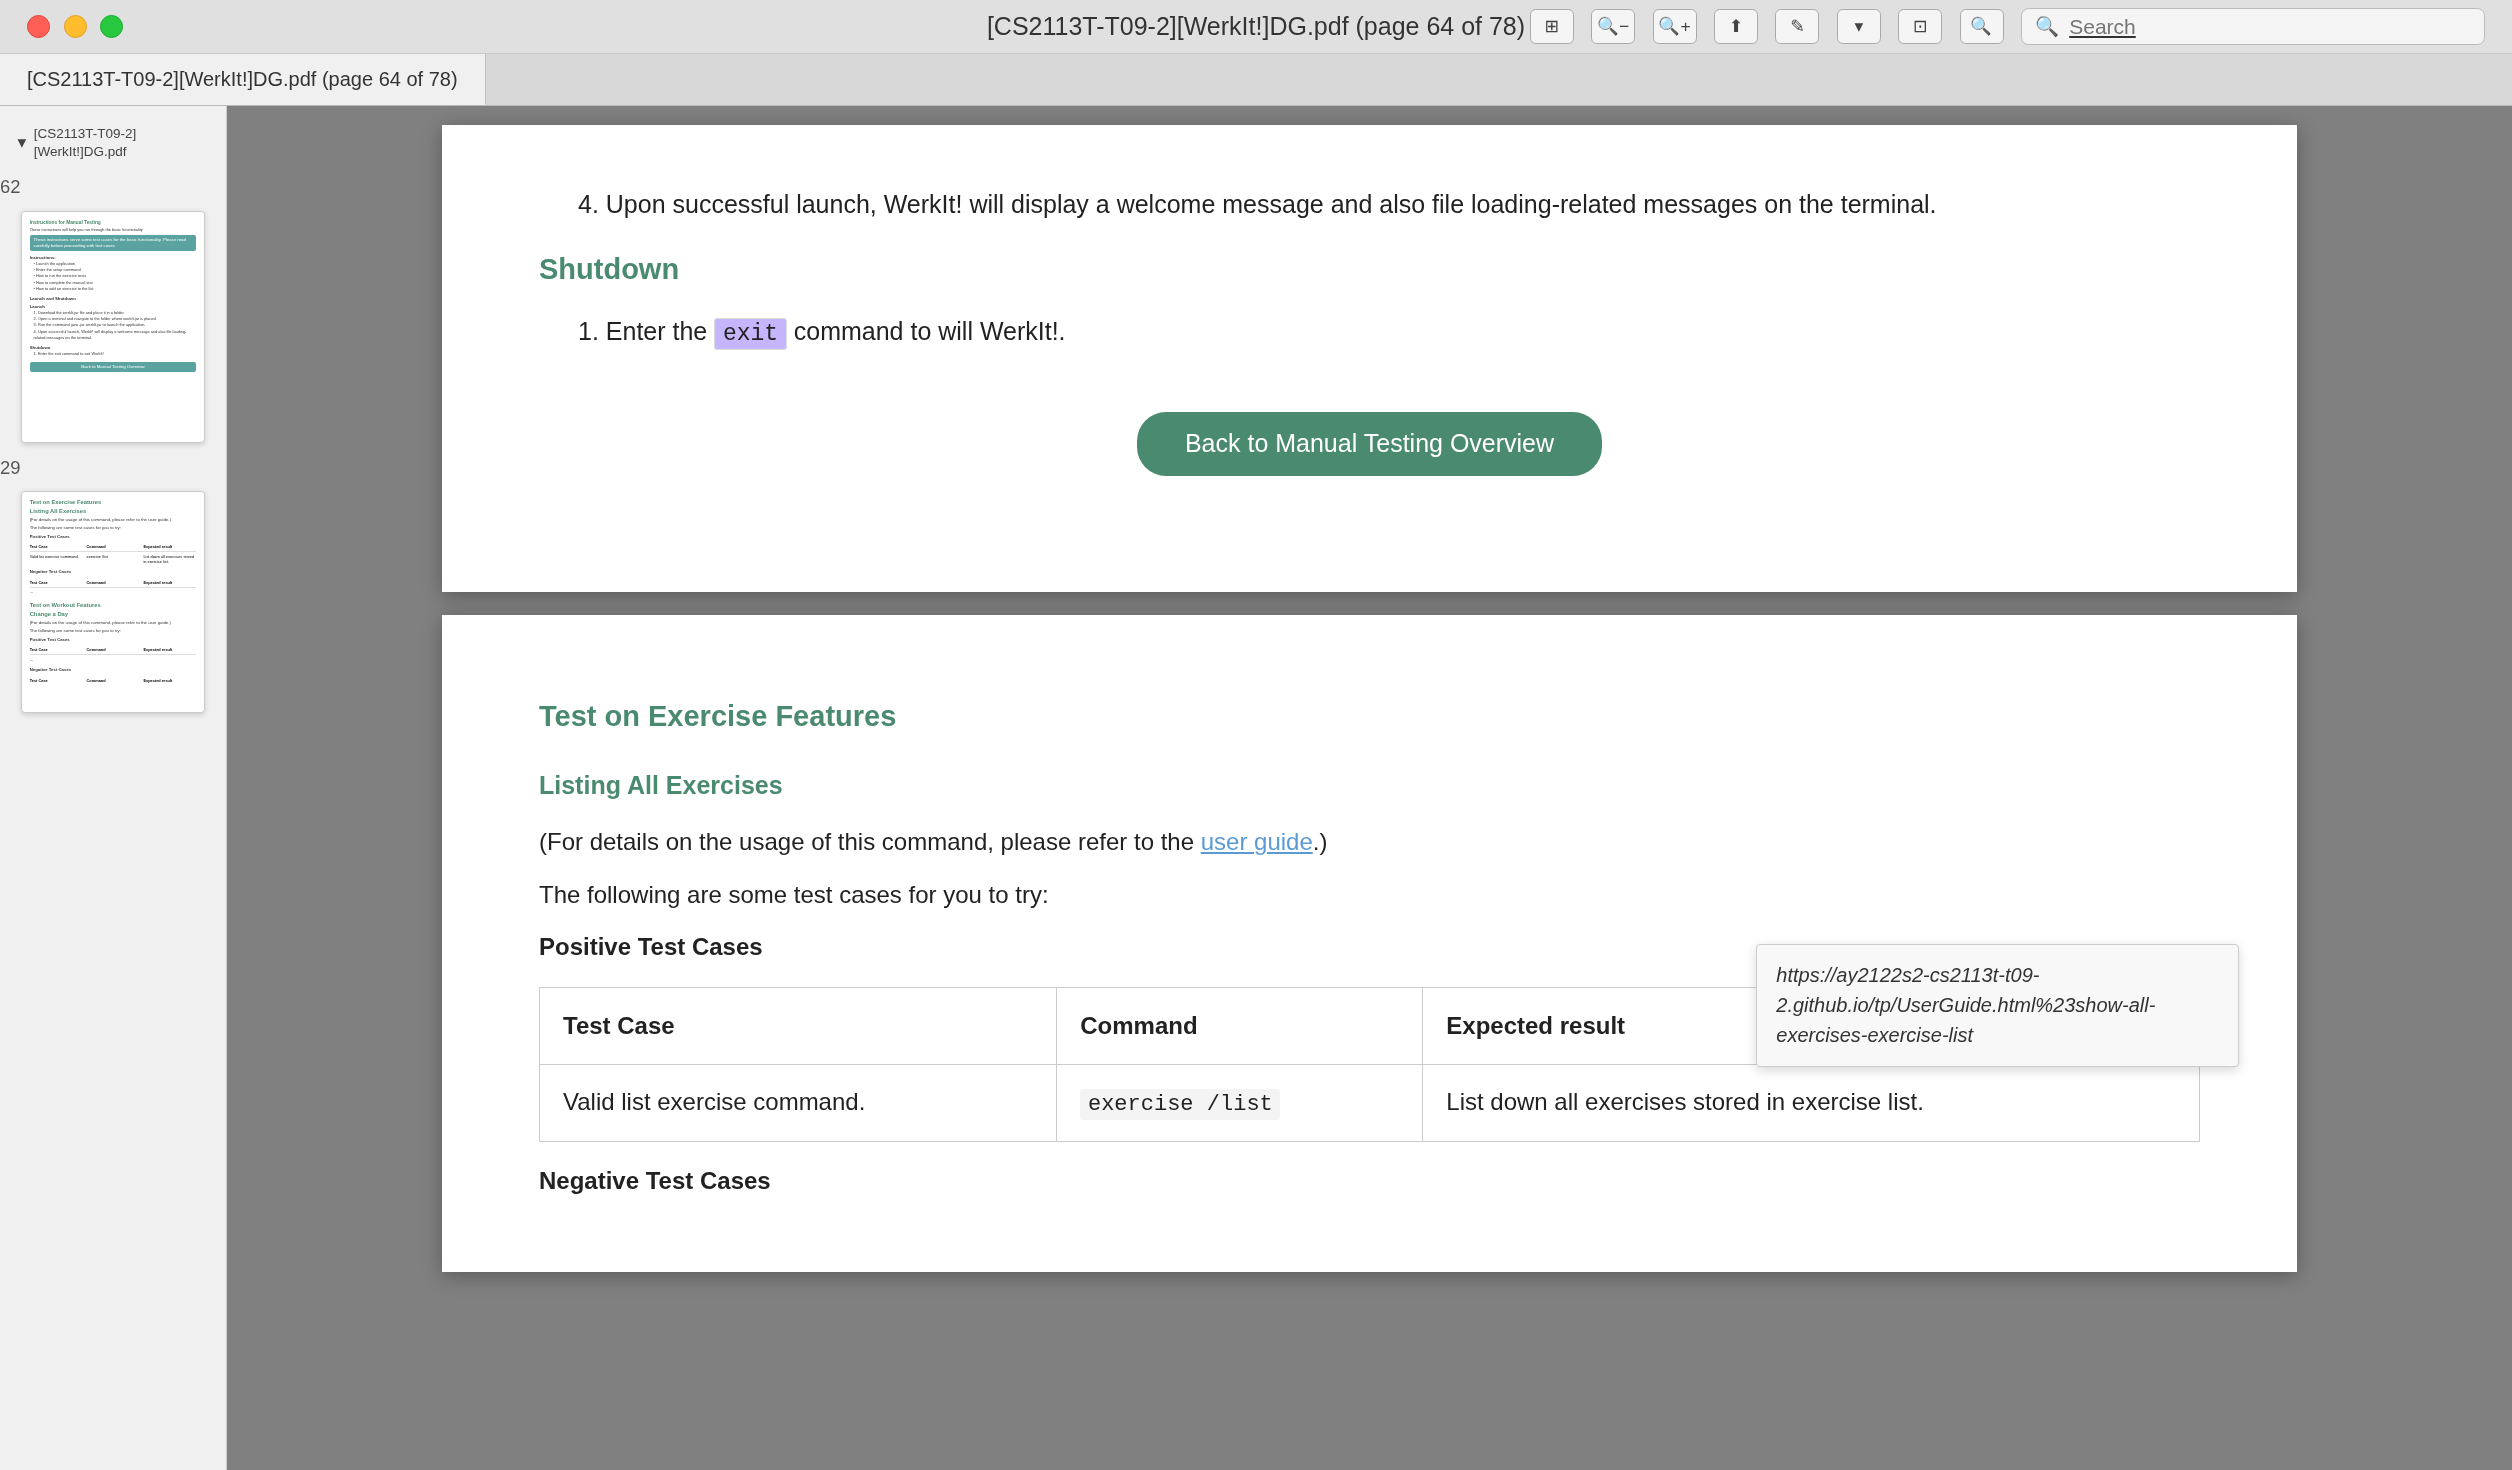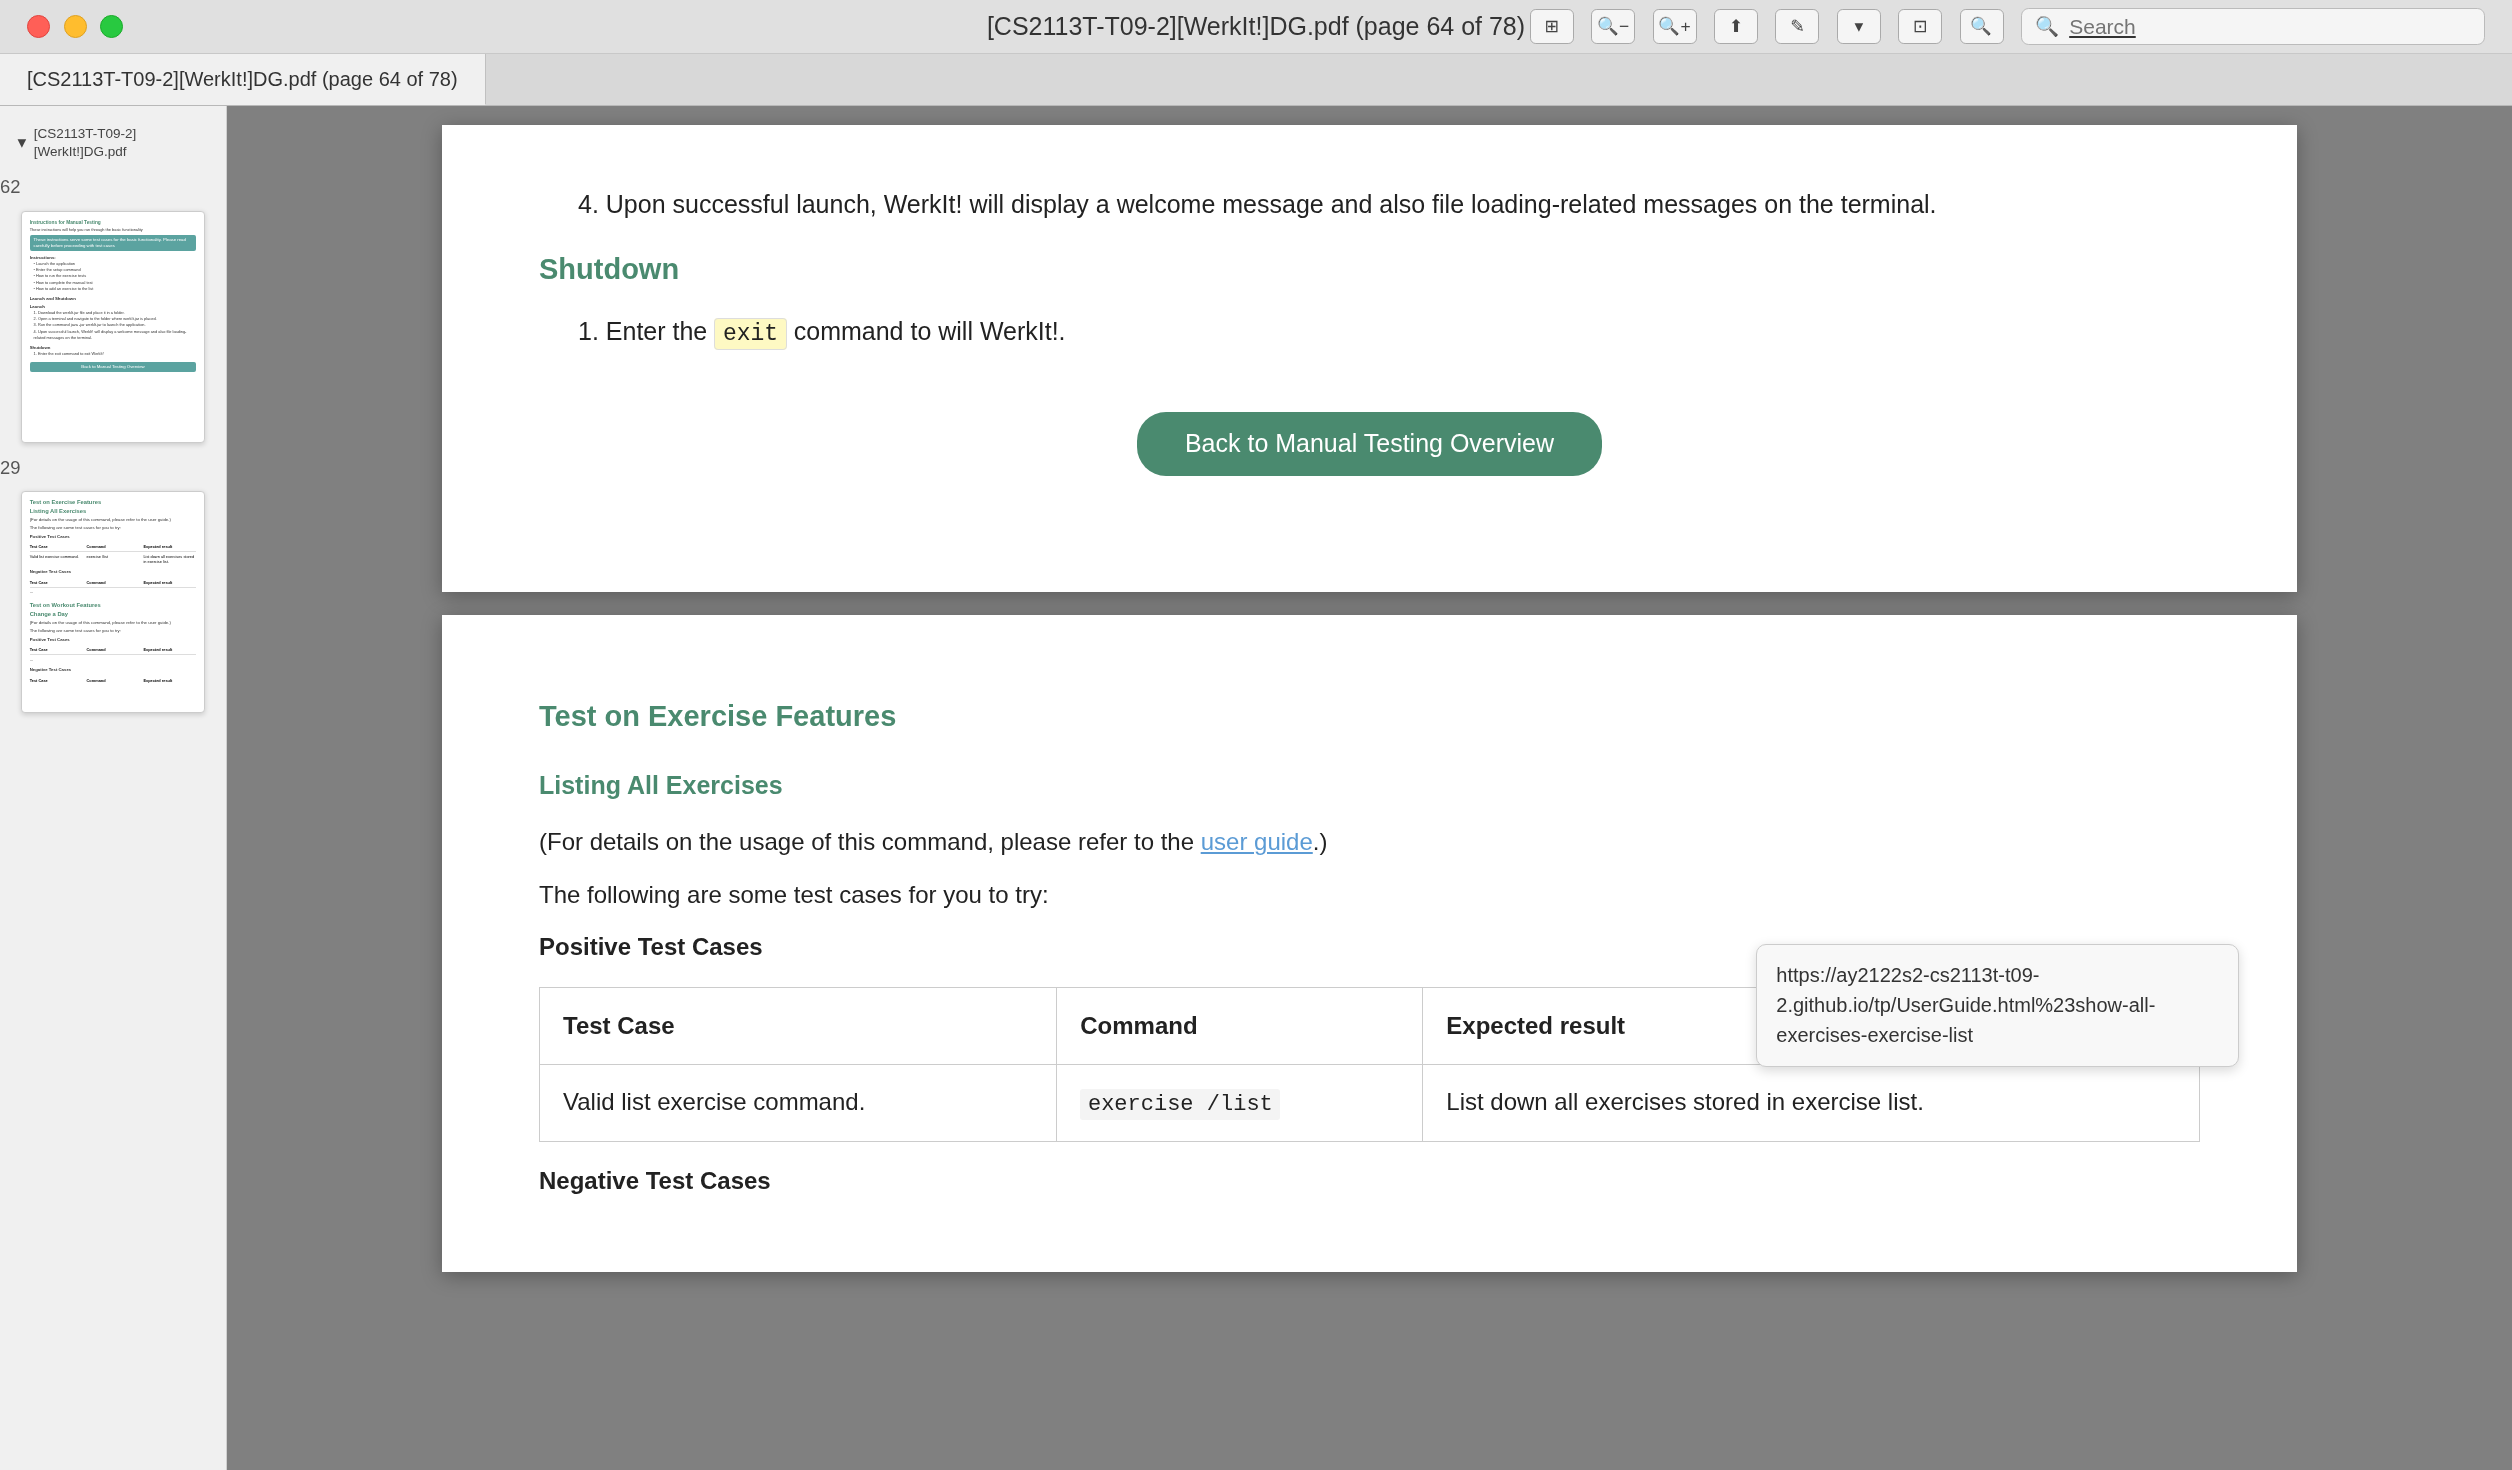--- a/index.html
+++ b/index.html
@@ -193,21 +193,21 @@
       color: #222;
     }
 
     .step-item {
       margin-left: 39px;
       margin-bottom: 9.7px;
     }
 
     .inline-code {
       font-family: 'Courier New', monospace;
-      background: #fef9c3;
+      background: #c4b5fd;
       border: 1px solid #ddd;
       border-radius: 3.9px;
       padding: 1.9px 7.7px;
       font-size: 23px;
     }
 
     .section-heading {
       color: #4a8a6f;
       font-size: 29px;
       font-weight: 600;
@@ -289,28 +289,29 @@
       padding: 2.9px 7.7px;
       border-radius: 2.9px;
       font-size: 22px;
     }
 
     
     .tooltip-box {
       position: absolute;
       background: #f8f8f8;
       border: 1px solid #ccc;
-      border-radius: 10px;
+      border-radius: 4px;
       padding: 15.5px 19.3px;
       font-size: 20px;
       color: #333;
       max-width: 483px;
       line-height: 1.5;
       box-shadow: 0 3.9px 11.6px rgba(0,0,0,0.15);
       z-index: 100;
+      font-style: italic;
     }
 
     
     .sidebar-thumb-small {
       margin: 5.8px auto;
       display: block;
       width: 184px;
       height: 222px;
       background: white;
       border: 1px solid #ccc;

